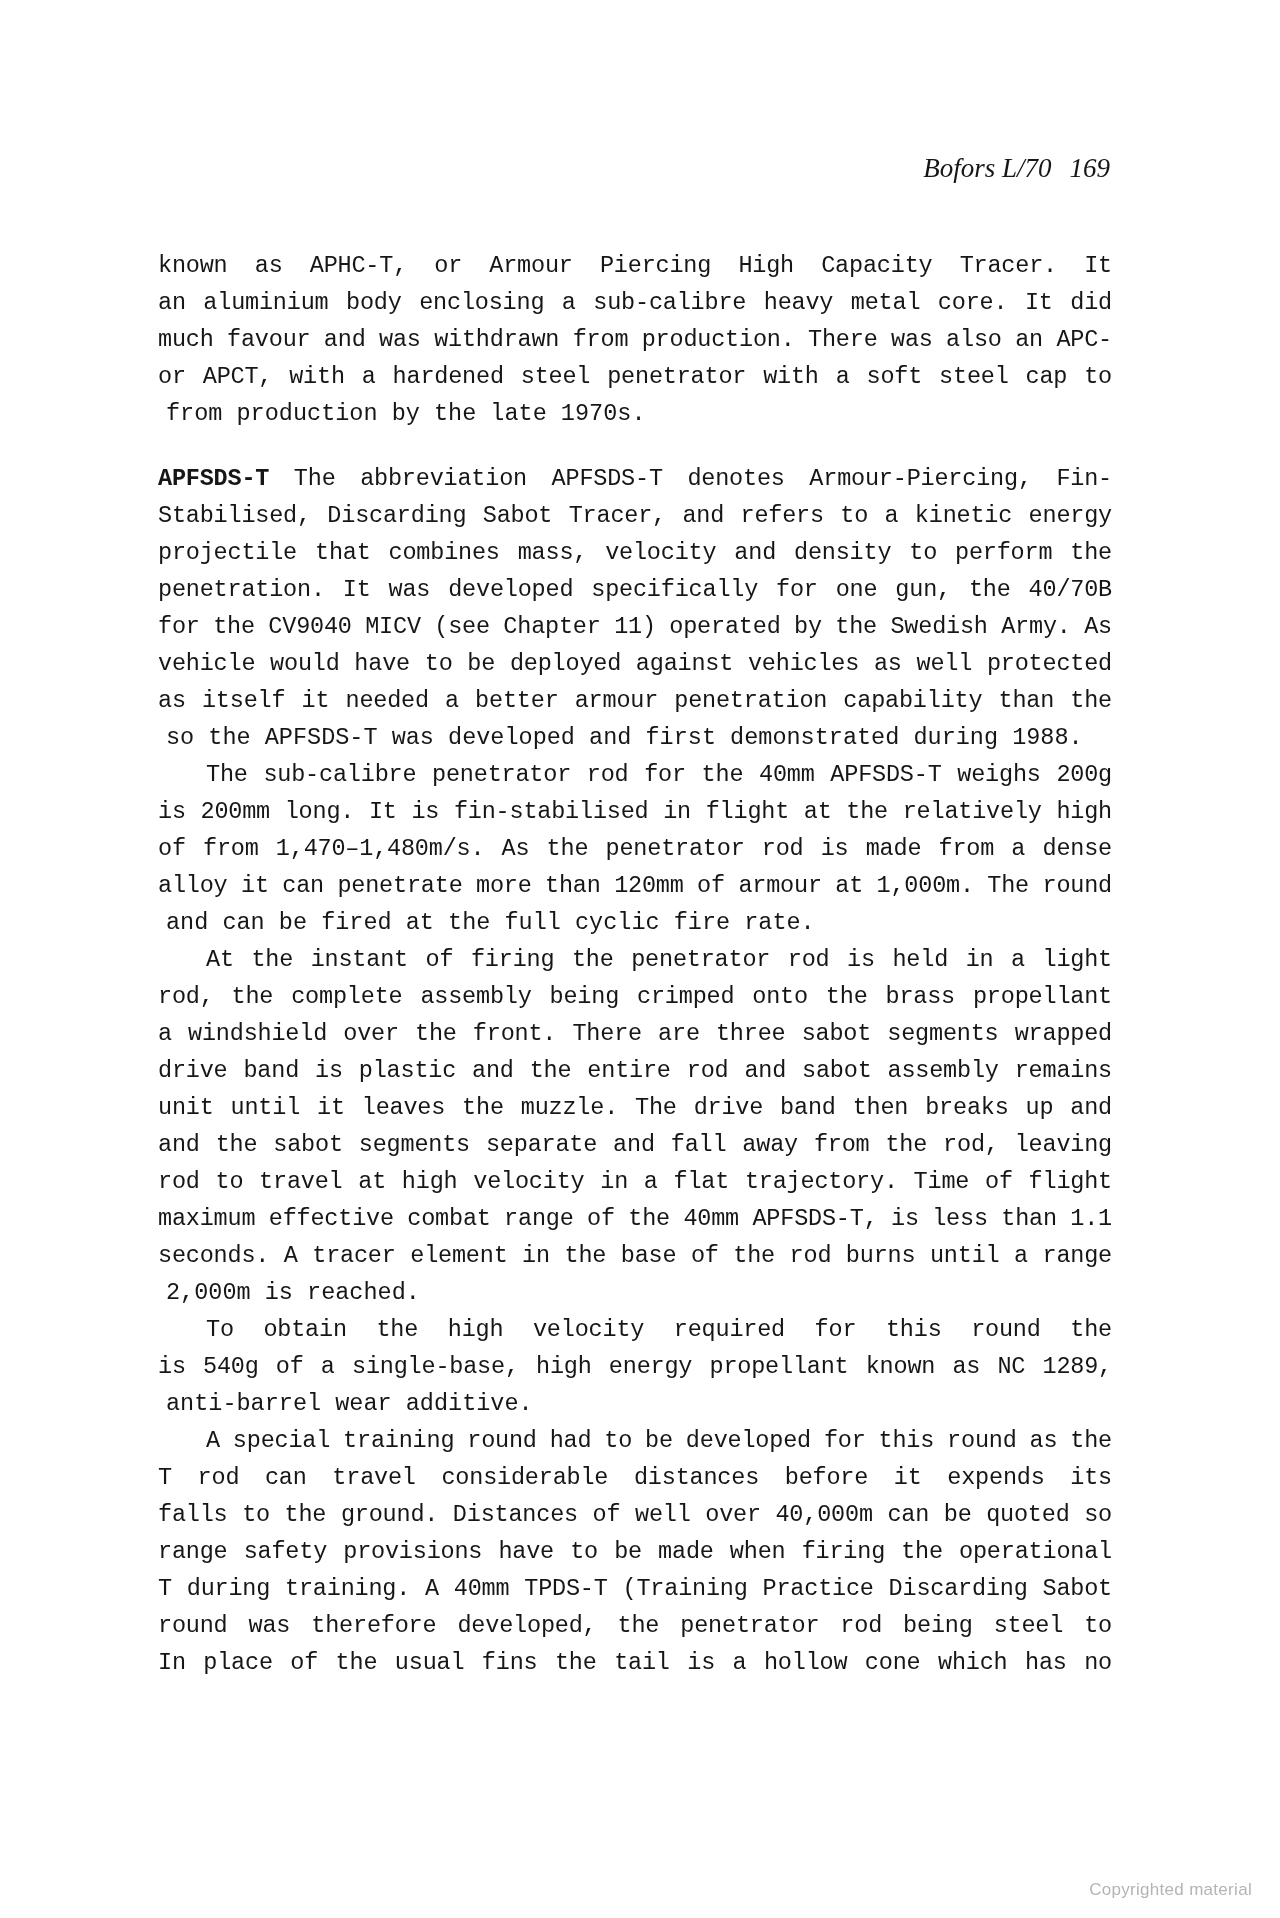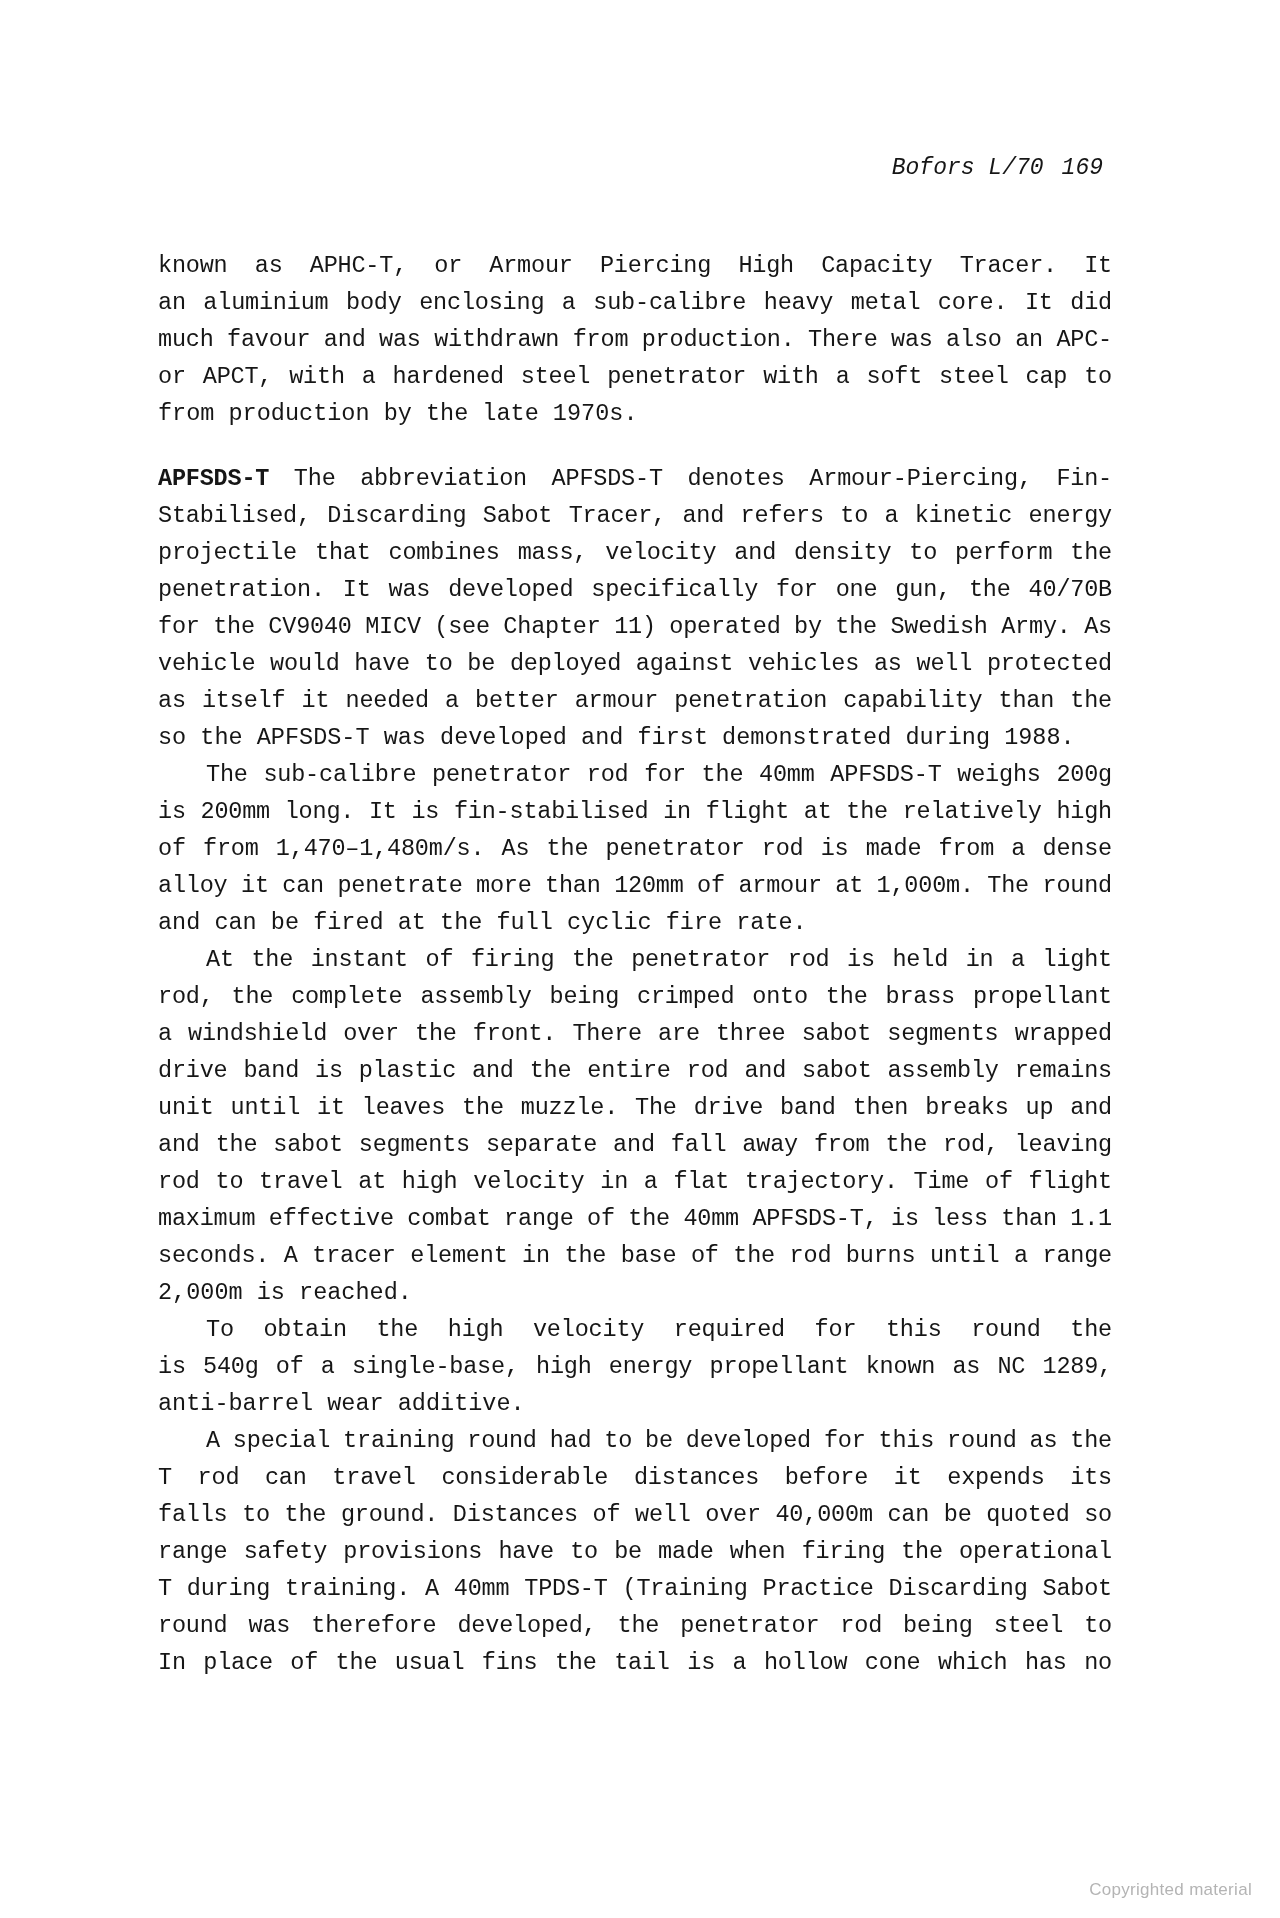--- a/index.html
+++ b/index.html
@@ -11,29 +11,28 @@
     position: relative;
     width: 1280px;
     height: 1918px;
     background: #ffffff;
     overflow: hidden;
     font-family: "Liberation Serif", serif;
     color: #161616;
   }
   .page-header {
     position: absolute;
-    left: 149px;
+    left: 156px;
     top: 150px;
     width: 954px;
     text-align: right;
     font-style: italic;
-    font-size: 23px;
+    font-size: 27px;
     line-height: 37px;
     white-space: nowrap;
-    font-family: Liberation Mono, monospace;
   }
   .page-number {
     margin-left: 18px;
   }
   .page-body {
     position: absolute;
     left: 158px;
     top: 247px;
     width: 954px;
     font-size: 23.5px;
@@ -47,20 +46,21 @@
     text-align: justify;
     text-align-last: justify;
     letter-spacing: -0.2px;
     word-spacing: -1px;
     font-family: Liberation Mono, monospace;
   }
   .line.last {
     text-align-last: left;
     letter-spacing: normal;
     word-spacing: normal;
+    margin-left: 8px;
   }
   .line.indent { text-indent: 48px; }
   .line b { font-weight: bold; }
   .watermark {
     position: absolute;
     right: 28px;
     bottom: 18px;
     font-family: "Liberation Sans", sans-serif;
     font-size: 17px;
     color: #b4b4b4;

